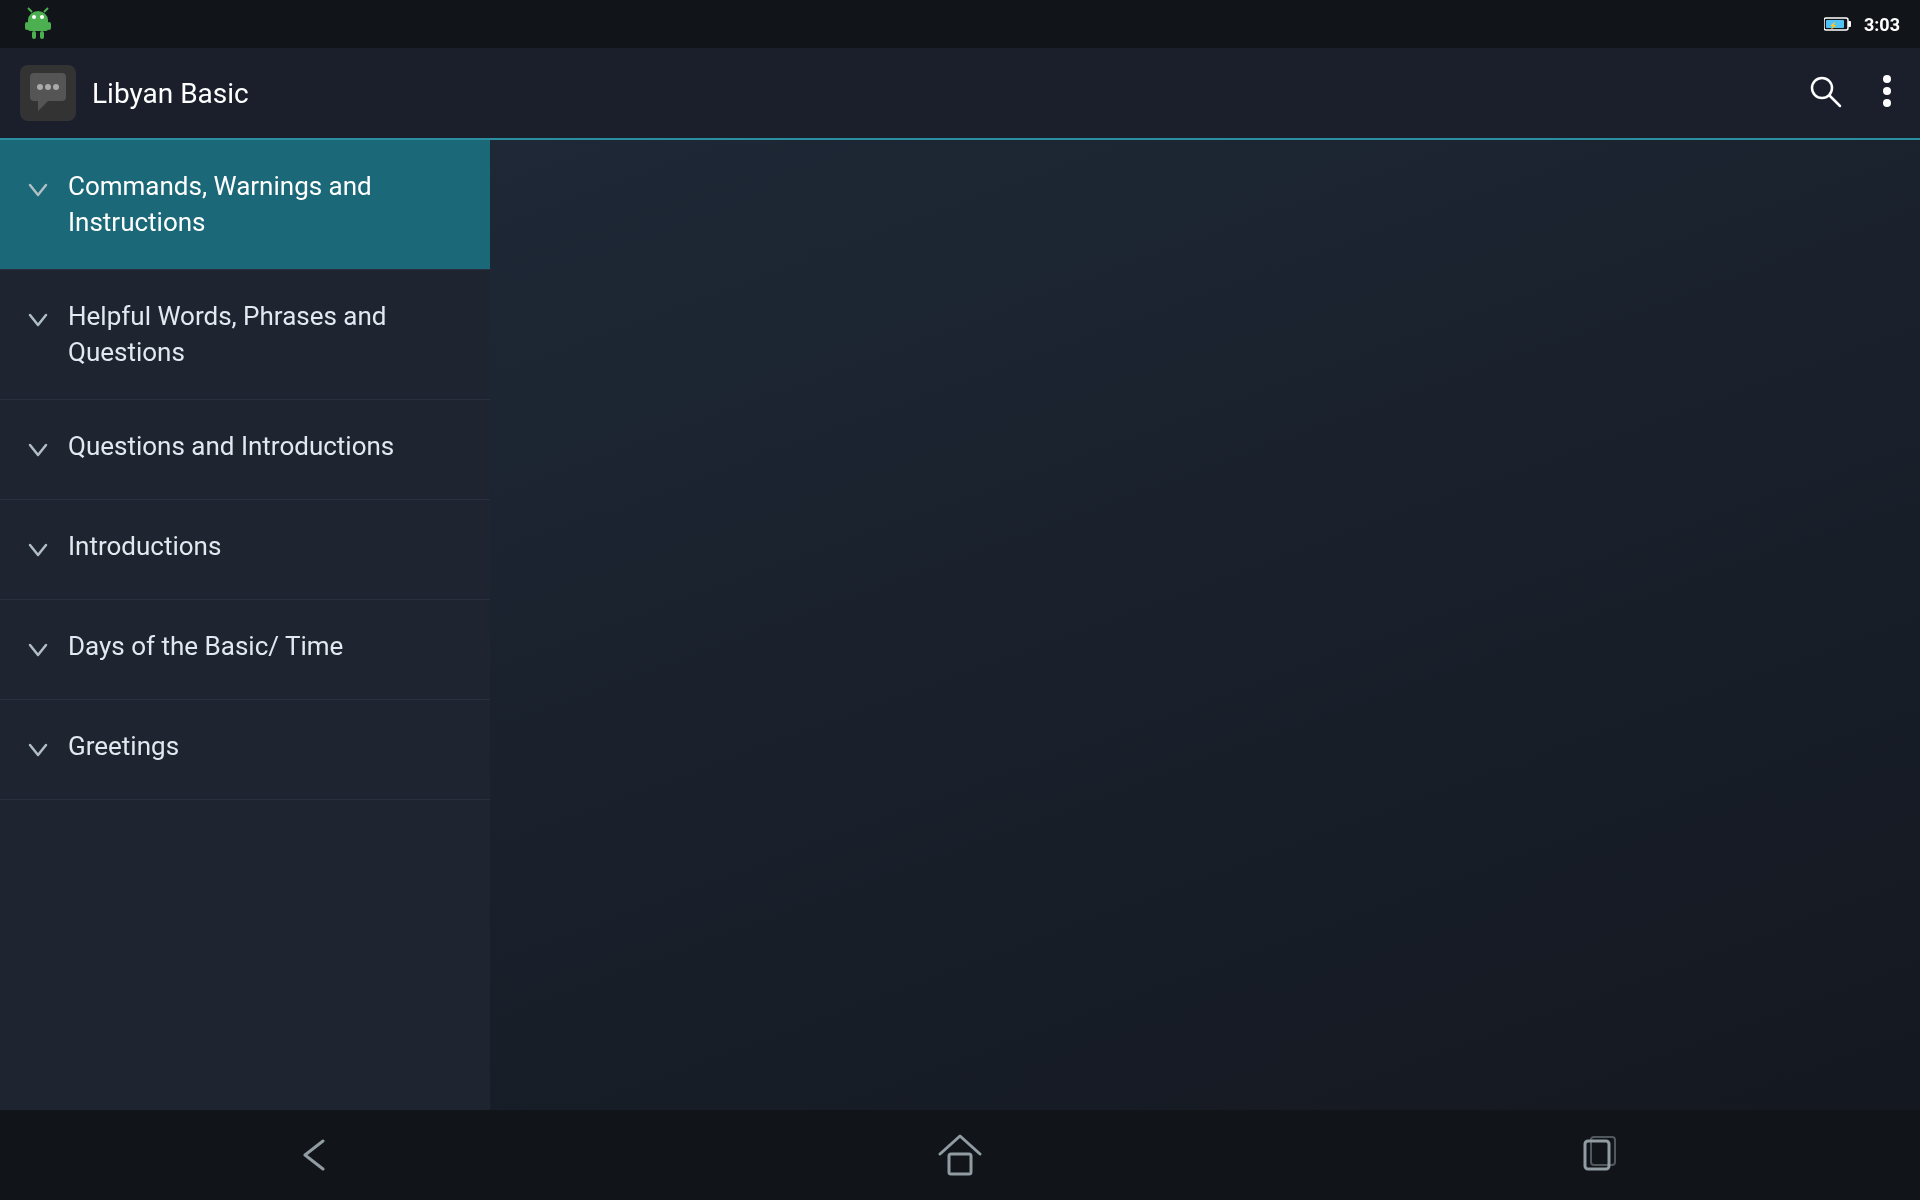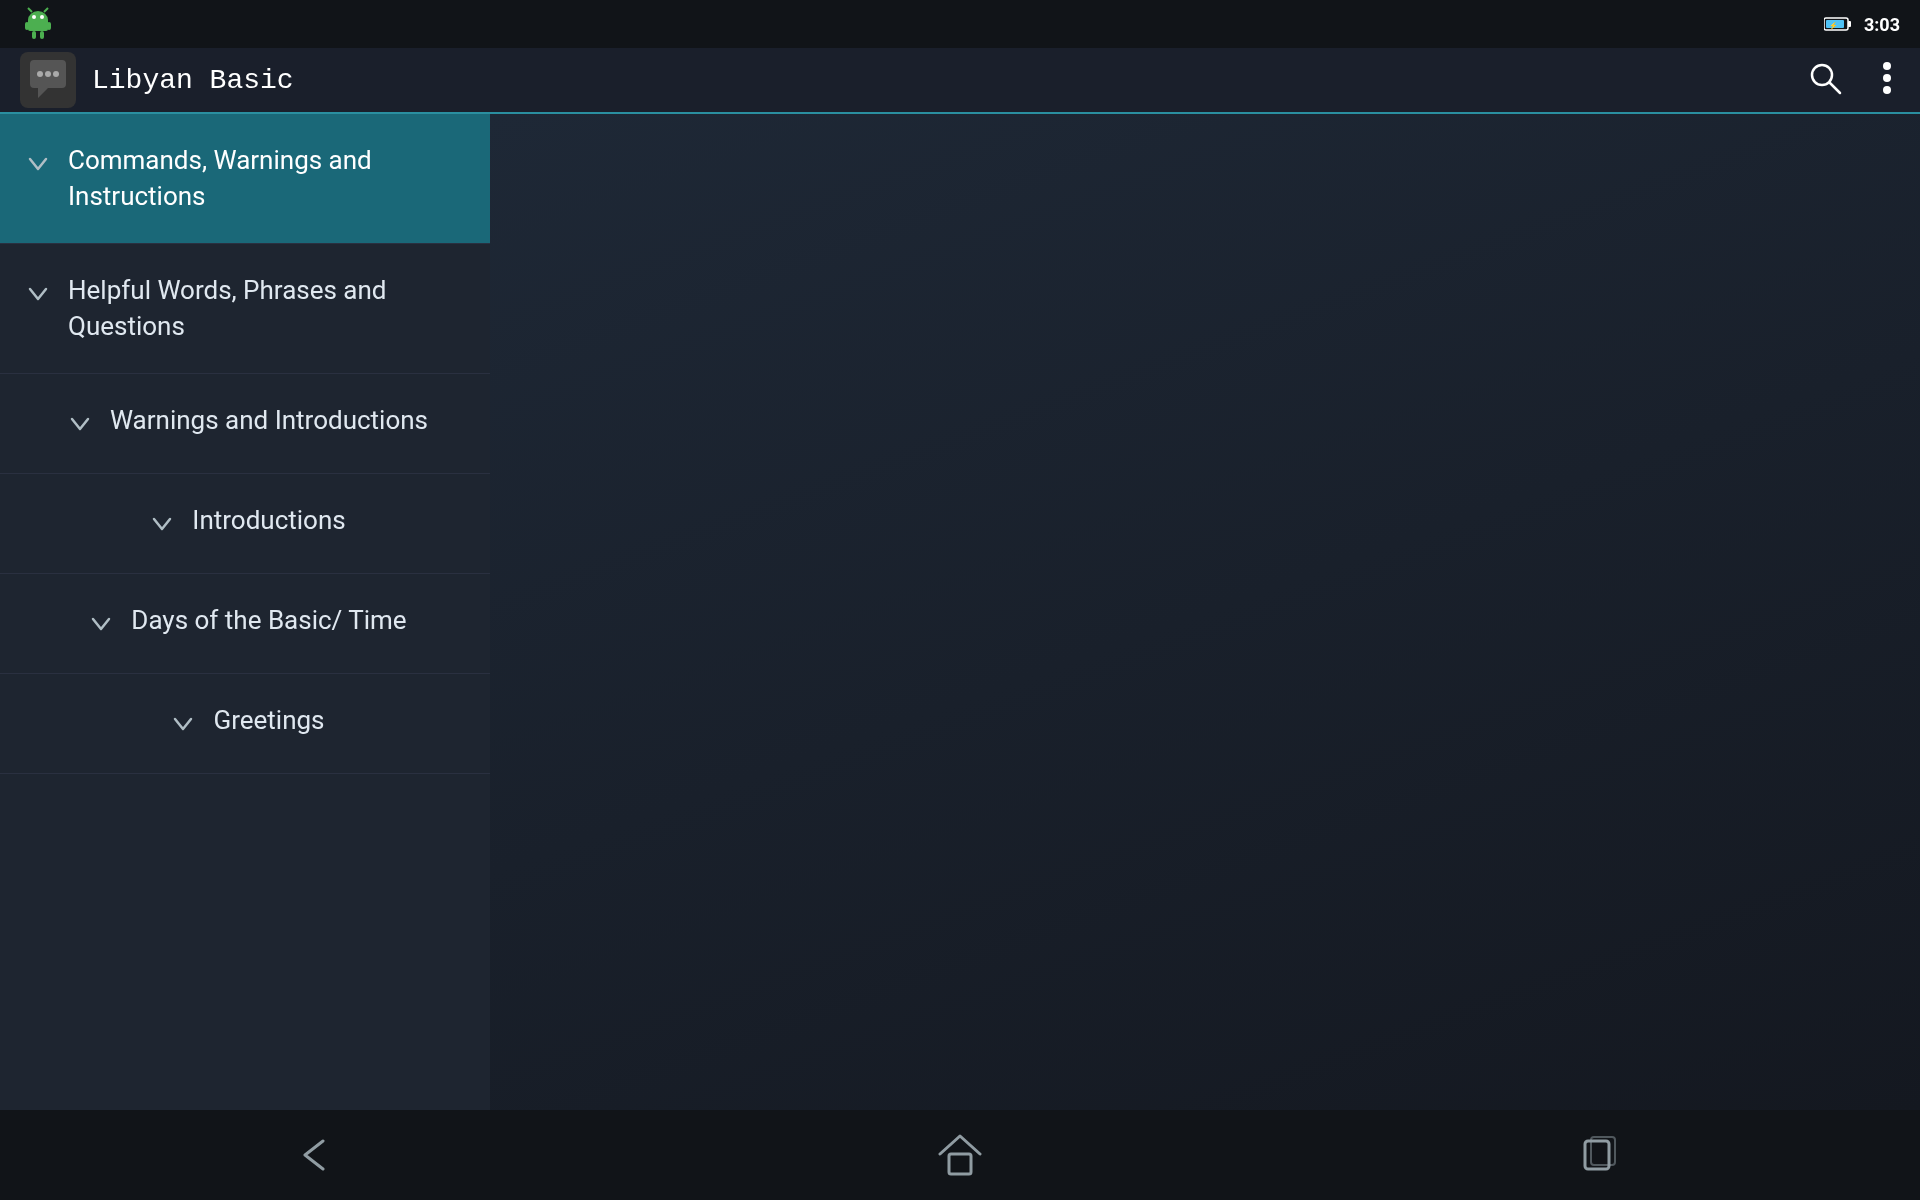--- a/index.html
+++ b/index.html
@@ -52,28 +52,27 @@
     }
 
     .time-display {
       font-size: 18px;
       font-weight: bold;
       color: white;
     }
 
     
     .app-toolbar {
-      height: 66px;
+      height: 92px;
       background: #1a1f2b;
       border-bottom: 2px solid #2a8fa0;
       display: flex;
       align-items: center;
       padding: 0 20px;
       flex-shrink: 0;
-      font-family: Liberation Mono, monospace;
     }
 
     .app-icon {
       width: 56px;
       height: 56px;
       background: #333;
       border-radius: 8px;
       display: flex;
       align-items: center;
       justify-content: center;
@@ -112,21 +111,20 @@
       display: none;
     }
 
     .sidebar-item {
       border-bottom: 1px solid #2a3040;
       cursor: pointer;
       display: flex;
       align-items: flex-start;
       padding: 28px 20px;
       min-height: 100px;
-      justify-content: center;
     }
 
     .sidebar-item.active {
       background: #1a6878;
     }
 
     .chevron {
       width: 36px;
       height: 36px;
       flex-shrink: 0;
@@ -259,21 +257,21 @@
       </div>
       <span class="item-label">Helpful Words, Phrases and Questions</span>
     </div>
 
     <div class="sidebar-item">
       <div class="chevron">
         <svg width="22" height="22" viewBox="0 0 22 22" fill="none">
           <polyline points="3,6 11,16 19,6" stroke="#b0bec5" stroke-width="2.5" stroke-linecap="round" stroke-linejoin="round"></polyline>
         </svg>
       </div>
-      <span class="item-label">Warnings and Introductions</span>
+      <span class="item-label">Questions and Introductions</span>
     </div>
 
     <div class="sidebar-item">
       <div class="chevron">
         <svg width="22" height="22" viewBox="0 0 22 22" fill="none">
           <polyline points="3,6 11,16 19,6" stroke="#b0bec5" stroke-width="2.5" stroke-linecap="round" stroke-linejoin="round"></polyline>
         </svg>
       </div>
       <span class="item-label">Introductions</span>
     </div>

